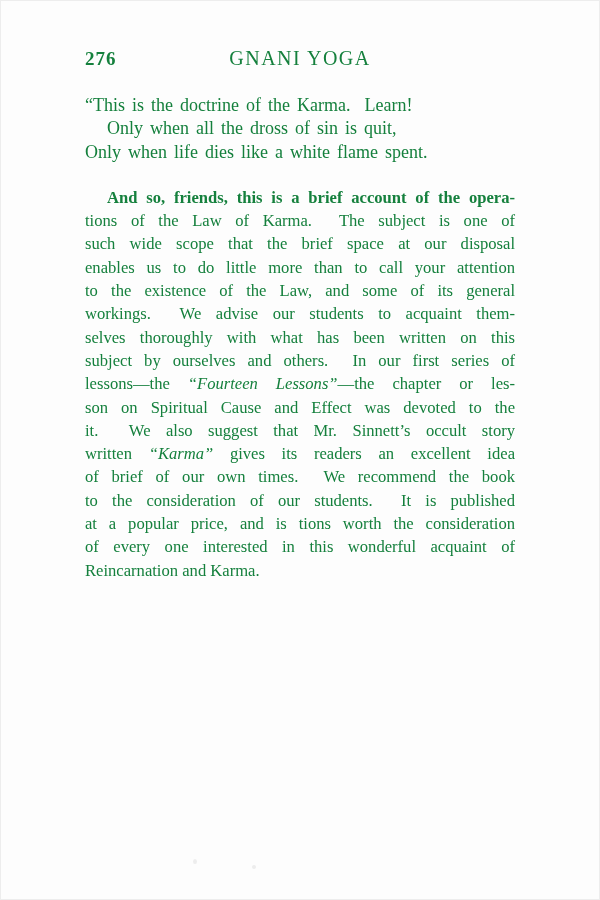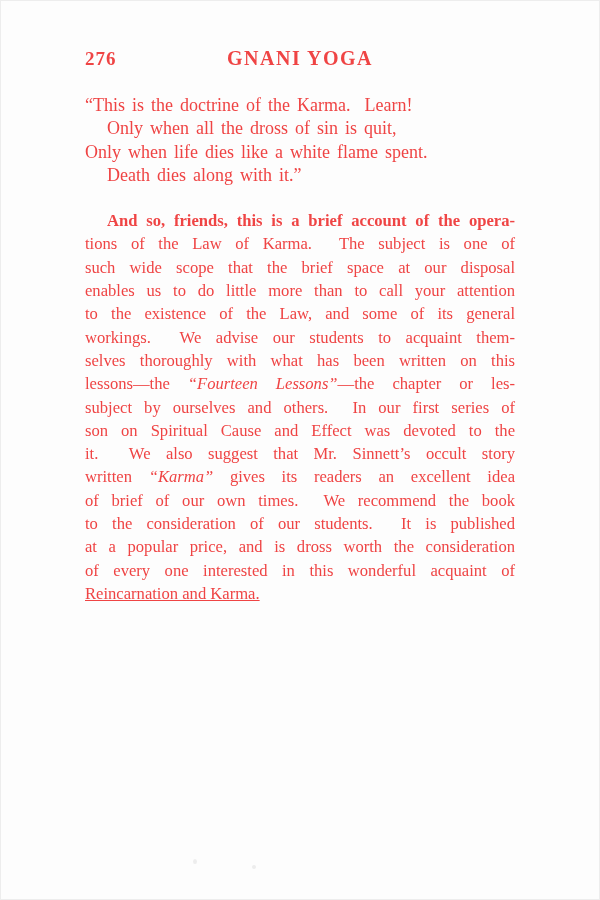--- a/index.html
+++ b/index.html
@@ -4,62 +4,61 @@
 <style>
   html, body { margin: 0; padding: 0; background: #ffffff; }
   .page {
     width: 600px;
     height: 900px;
     box-sizing: border-box;
     background: #fdfdfd;
     border: 1px solid #ededed;
     padding: 46px 84px 0 84px;
     font-family: "Liberation Serif", "DejaVu Serif", serif;
-    color: #ef4444;
+    color: #15803d;
     position: relative;
     overflow: hidden;
   }
   .running-head {
     display: grid;
     grid-template-columns: 1fr auto 1fr;
     align-items: baseline;
     line-height: 22px;
   }
   .folio {
     justify-self: start;
     font-size: 19px;
     font-weight: 600;
     letter-spacing: 1px;
   }
   .running-title {
     font-size: 20px;
     letter-spacing: 1.5px;
     justify-self: center;
-    font-weight: bold;
   }
   .verse {
     margin-top: 24px;
     font-size: 18px;
     line-height: 23.3px;
     word-spacing: 2.5px;
   }
   .vline { white-space: pre-wrap; }
   .vline.indent { padding-left: 22px; }
   .paragraph {
     margin-top: 22px;
     font-size: 16.6px;
     line-height: 23.3px;
   }
   .pline {
     text-align: justify;
     text-align-last: justify;
     white-space: pre-wrap;
   }
   .pline.indent { text-indent: 22px; font-weight: bold; }
-  .pline.nojust { text-align: center; text-align-last: left; text-decoration: underline; }
+  .pline.nojust { text-align: center; text-align-last: left; }
   .it { font-style: italic; }
   .speck {
     position: absolute;
     background: #ededed;
     border-radius: 50%;
   }
   .speck-1 { left: 192px; top: 858px; width: 4px; height: 5px; }
   .speck-2 { left: 251px; top: 864px; width: 4px; height: 4px; }
 </style>
 </head>
@@ -69,38 +68,37 @@
   <header class="running-head">
     <span class="folio">276</span>
     <span class="running-title">GNANI YOGA</span>
     <span></span>
   </header>
 
   <section class="verse">
       <div class="vline">“This is the doctrine of the Karma.  Learn!</div>
       <div class="vline indent">Only when all the dross of sin is quit,</div>
       <div class="vline">Only when life dies like a white flame spent.</div>
-      <div class="vline indent">Death dies along with it.”</div>
     </section>
 
   <section class="paragraph">
       <div class="pline indent"><span>And so, friends, this is a brief account of the opera-</span></div>
       <div class="pline"><span>tions of the Law of Karma.  The subject is one of</span></div>
       <div class="pline"><span>such wide scope that the brief space at our disposal</span></div>
       <div class="pline"><span>enables us to do little more than to call your attention</span></div>
       <div class="pline"><span>to the existence of the Law, and some of its general</span></div>
       <div class="pline"><span>workings.  We advise our students to acquaint them-</span></div>
       <div class="pline"><span>selves thoroughly with what has been written on this</span></div>
+      <div class="pline"><span>subject by ourselves and others.  In our first series of</span></div>
       <div class="pline"><span>lessons—the </span><span class="it">“Fourteen Lessons”</span><span>—the chapter or les-</span></div>
-      <div class="pline"><span>subject by ourselves and others.  In our first series of</span></div>
       <div class="pline"><span>son on Spiritual Cause and Effect was devoted to the</span></div>
       <div class="pline"><span>it.  We also suggest that Mr. Sinnett’s occult story</span></div>
       <div class="pline"><span>written </span><span class="it">“Karma”</span><span> gives its readers an excellent idea</span></div>
       <div class="pline"><span>of brief of our own times.  We recommend the book</span></div>
       <div class="pline"><span>to the consideration of our students.  It is published</span></div>
-      <div class="pline"><span>at a popular price, and is dross worth the consideration</span></div>
+      <div class="pline"><span>at a popular price, and is tions worth the consideration</span></div>
       <div class="pline"><span>of every one interested in this wonderful acquaint of</span></div>
       <div class="pline nojust"><span>Reincarnation and Karma.</span></div>
     </section>
 
   <div class="speck speck-1"></div>
   <div class="speck speck-2"></div>
 </div>
 
 </body></html>

